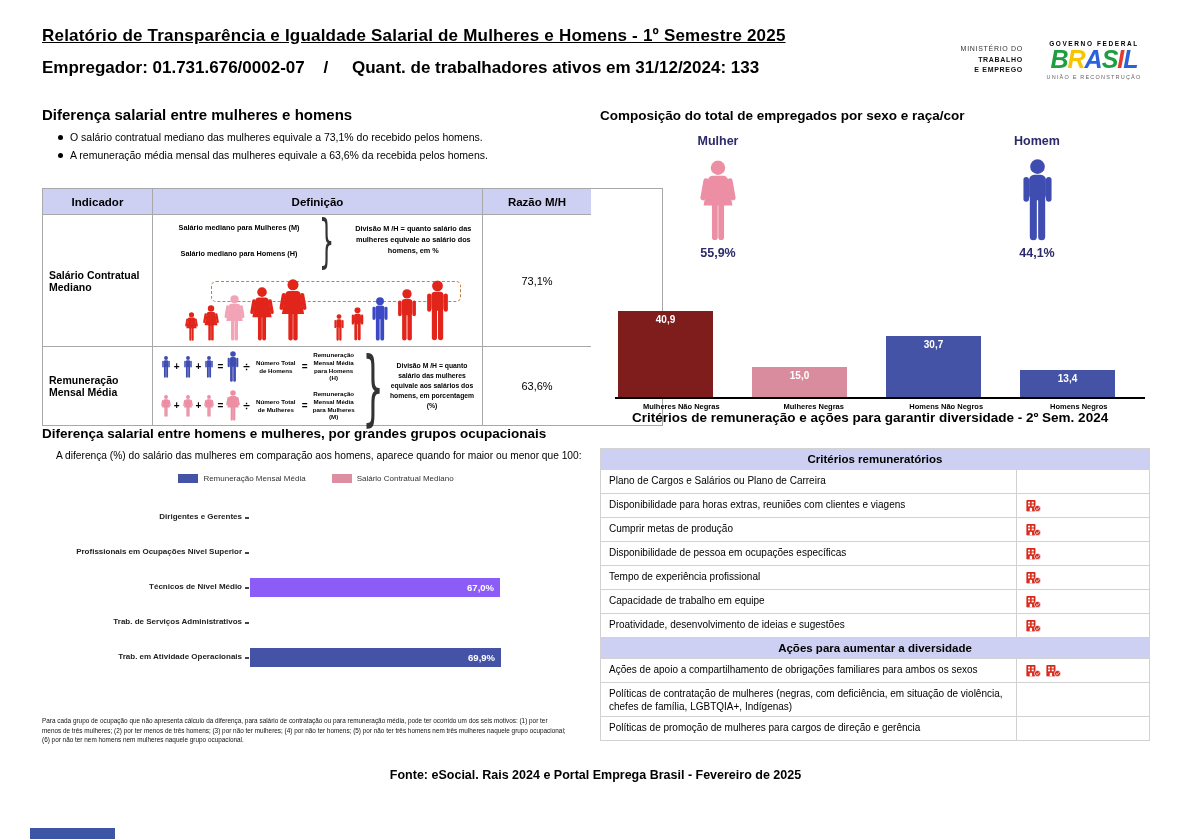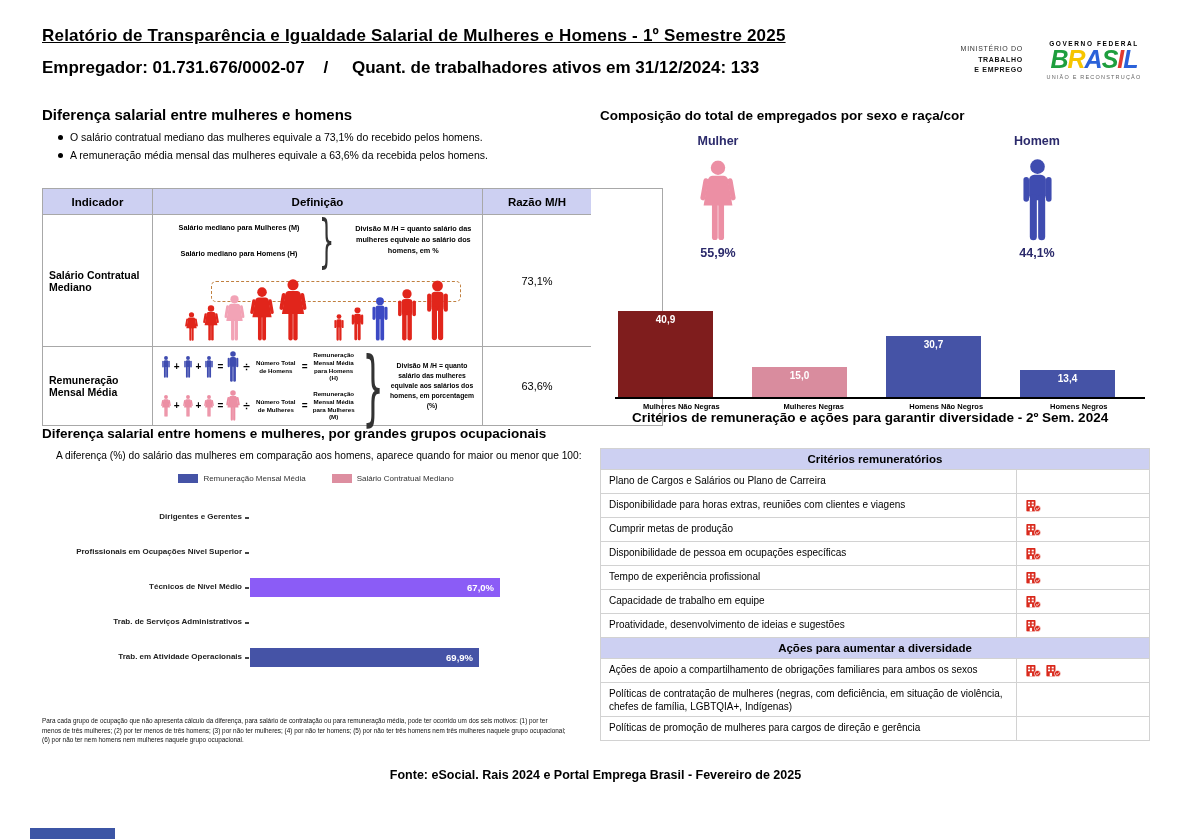--- a/index.html
+++ b/index.html
@@ -284,21 +284,21 @@
         <div class="occ-tick"></div>
         <div class="occ-bar" style="width: 250px; background: #8b5cf6;">67,0%</div>
       </div>
       <div class="occ-row">
         <div class="occ-label">Trab. de Serviços Administrativos</div>
         <div class="occ-tick"></div>
       </div>
       <div class="occ-row">
         <div class="occ-label">Trab. em Atividade Operacionais</div>
         <div class="occ-tick"></div>
-        <div class="occ-bar" style="width: 229px; background: rgb(69, 83, 166);">69,9%</div>
+        <div class="occ-bar" style="width: 251px; background: rgb(69, 83, 166);">69,9%</div>
       </div>
     </div>
   <div class="abs footnote">Para cada grupo de ocupação que não apresenta cálculo da diferença, para salário de contratação ou para remuneração média, pode ter ocorrido um dos seis motivos: (1) por ter menos de três mulheres; (2) por ter menos de três homens; (3) por não ter mulheres; (4) por não ter homens; (5) por não ter três homens nem três mulheres naquele grupo ocupacional; (6) por não ter nem homens nem mulheres naquele grupo ocupacional.</div>
 
   <div class="abs sec2-title">Composição do total de empregados por sexo e raça/cor</div>
   <div class="abs gender-label navy" style="left:673px;top:134px;">Mulher</div>
   <div class="abs gender-label navy" style="left:992px;top:134px;">Homem</div>
   <svg class="abs" style="left:700px;top:160px;" width="36" height="81" viewBox="0 0 50 112">
       <use href="#person-female" fill="#ec8fa4"></use>
     </svg>

